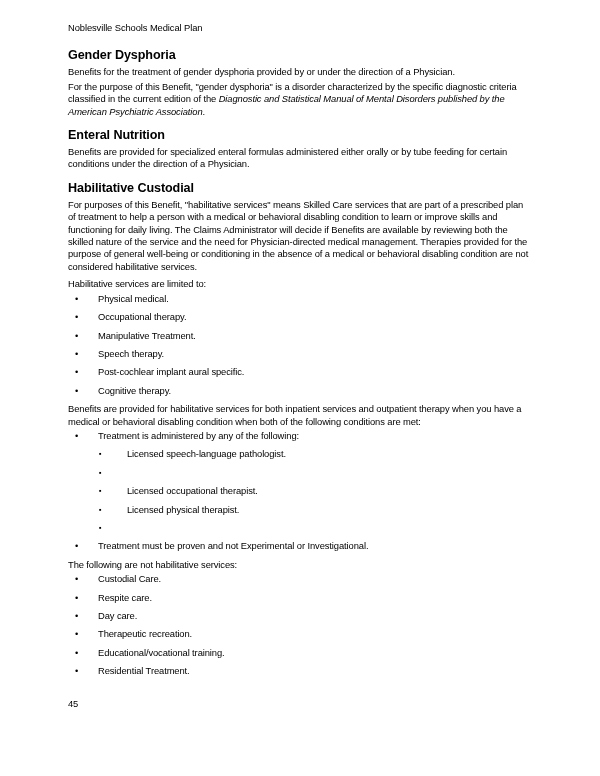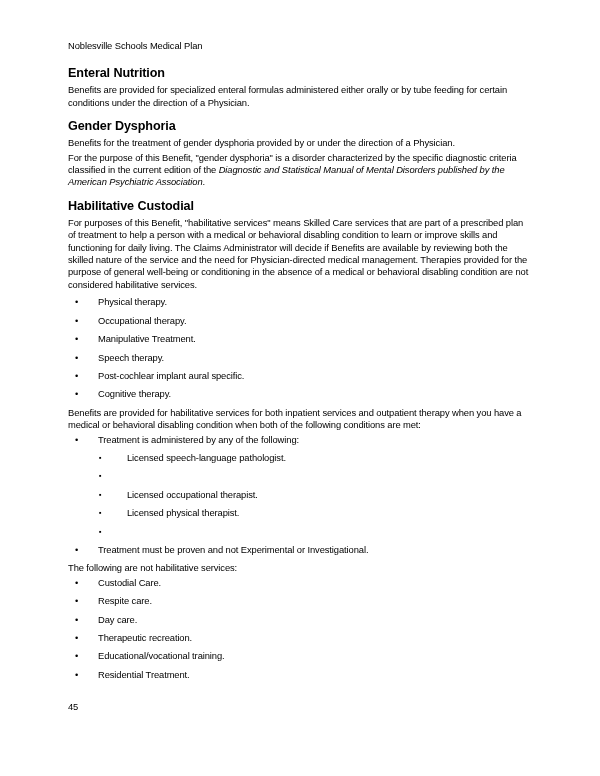--- a/index.html
+++ b/index.html
@@ -11,21 +11,21 @@
     width: 600px;
     height: 776px;
     overflow: hidden;
     font-family: "Liberation Sans", "DejaVu Sans", sans-serif;
     color: #000000;
   }
   .page {
     box-sizing: border-box;
     width: 600px;
     height: 688px;
-    padding: 40px 68px 0 68px;
+    padding: 22px 68px 0 68px;
     background: #ffffff;
     font-size: 9.4px;
     line-height: 12.4px;
     letter-spacing: -0.1px;
   }
   .page-header {
     margin-bottom: 14px;
   }
   h2 {
     font-size: 12.6px;
@@ -78,38 +78,39 @@
   }
 </style>
 </head>
 <body>
 
 <div class="page">
 
   <div class="page-header">Noblesville Schools Medical Plan</div>
 
   <section>
-    <h2>Enteral Nutrition</h2>
-    <p>Benefits are provided for specialized enteral formulas administered either orally or by tube feeding for certain conditions under the direction of a Physician.</p>
-  </section>
-
-  <section>
     <h2>Gender Dysphoria</h2>
     <p class="tight">Benefits for the treatment of gender dysphoria provided by or under the direction of a Physician.</p>
     <p><span>For the purpose of this Benefit, "gender dysphoria" is a disorder characterized by the specific diagnostic criteria classified in the current edition of the </span><span class="italic">Diagnostic and Statistical Manual of Mental Disorders published by the American Psychiatric Association</span><span>.</span></p>
   </section>
 
   <section>
+    <h2>Enteral Nutrition</h2>
+    <p>Benefits are provided for specialized enteral formulas administered either orally or by tube feeding for certain conditions under the direction of a Physician.</p>
+  </section>
+
+  <section>
     <h2>Habilitative Custodial</h2>
     <p>For purposes of this Benefit, "habilitative services" means Skilled Care services that are part of a prescribed plan of treatment to help a person with a medical or behavioral disabling condition to learn or improve skills and functioning for daily living. The Claims Administrator will decide if Benefits are available by reviewing both the skilled nature of the service and the need for Physician-directed medical management. Therapies provided for the purpose of general well-being or conditioning in the absence of a medical or behavioral disabling condition are not considered habilitative services.</p>
 
+    <p class="tight">Habilitative services are limited to:</p>
     <ul>
       <li>
           <span class="m1">•</span>
-          <span class="li-text">Physical therapy.</span>
+          <span class="li-text">Physical medical.</span>
         </li>
       <li>
           <span class="m1">•</span>
           <span class="li-text">Occupational therapy.</span>
         </li>
       <li>
           <span class="m1">•</span>
           <span class="li-text">Manipulative Treatment.</span>
         </li>
       <li>

